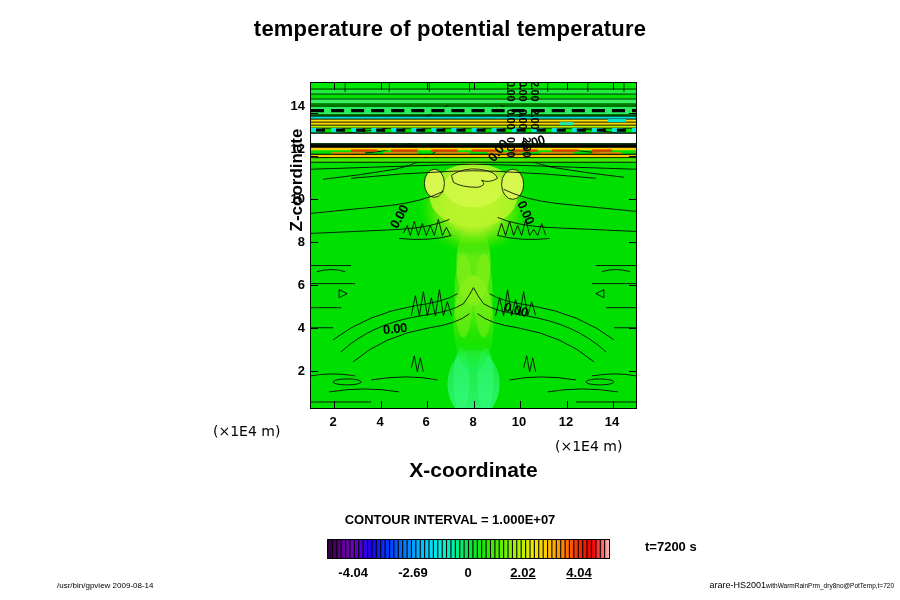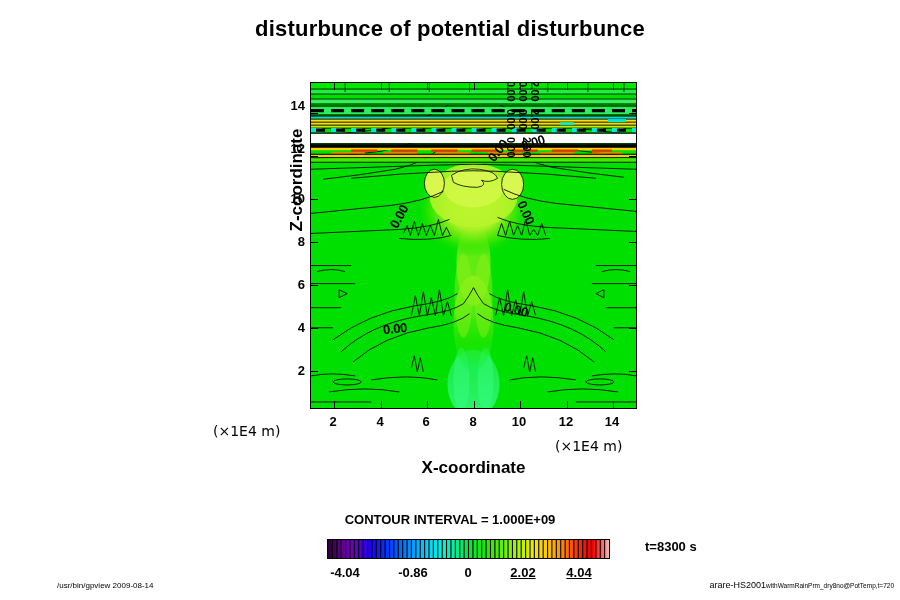--- a/index.html
+++ b/index.html
@@ -29,21 +29,21 @@
   .axlabel{position:absolute;font-size:13px;font-weight:bold;text-align:center;}
   .ylabel-num{position:absolute;font-size:13px;font-weight:bold;text-align:right;width:30px;}
   
   #ytitle{
     position:absolute;left:232px;top:170px;width:130px;
     font-size:17px;font-weight:bold;text-align:center;
     transform:rotate(-90deg);transform-origin:50% 50%;
   }
   #xtitle{
     position:absolute;left:310px;top:458px;width:327px;text-align:center;
-    font-size:17px;font-weight:bold;
+    font-size:21px;font-weight:bold;
   }
   #unit-left{
     position:absolute;left:213px;top:423px;font-size:14px;
     font-family:"DejaVu Sans",sans-serif;white-space:pre;
   }
   #unit-right{
     position:absolute;left:555px;top:438px;font-size:14px;
     font-family:"DejaVu Sans",sans-serif;white-space:pre;
   }
   
@@ -65,21 +65,21 @@
   .cbtick{position:absolute;font-size:13px;font-weight:bold;text-align:center;top:565px;}
   #tstamp{position:absolute;left:645px;top:539px;font-size:13px;font-weight:bold;}
   
   #foot-left{position:absolute;left:57px;top:581px;font-size:8px;}
   #foot-right{position:absolute;right:6px;top:580px;font-size:9px;text-align:right;white-space:nowrap;}
   #foot-right .small{font-size:6.5px;}
 </style>
 </head>
 <body>
 
-<div id="title">disturbunce of potential disturbunce</div>
+<div id="title">temperature of potential temperature</div>
 
 <div id="plot">
 
   <svg id="field" viewBox="0 0 324 324" preserveAspectRatio="none">
     <defs>
 
       <radialGradient id="plumeHead" cx="50%" cy="50%" r="50%">
         <stop offset="0%" stop-color="#ccf83c"></stop>
         <stop offset="45%" stop-color="#a8f024"></stop>
         <stop offset="75%" stop-color="#44e800" stop-opacity="0.75"></stop>
@@ -326,21 +326,21 @@
 <div class="axlabel" style="left:463px;top:414px;width:20px;">8</div>
 <div class="axlabel" style="left:509px;top:414px;width:20px;">10</div>
 <div class="axlabel" style="left:556px;top:414px;width:20px;">12</div>
 <div class="axlabel" style="left:602px;top:414px;width:20px;">14</div>
 
 <div id="ytitle">Z-coordinate</div>
 <div id="xtitle">X-coordinate</div>
 <div id="unit-left">(×1E4 m)</div>
 <div id="unit-right">(×1E4 m)</div>
 
-<div id="cb-title">CONTOUR INTERVAL = 1.000E+09</div>
+<div id="cb-title">CONTOUR INTERVAL = 1.000E+07</div>
 
 <div id="cbar">
   <svg id="cbar-grad" viewBox="0 0 280 17" preserveAspectRatio="none">
     <defs>
       <linearGradient id="rainbow" x1="0" y1="0" x2="1" y2="0">
         <stop offset="0.000" stop-color="#2c0038"></stop>
         <stop offset="0.040" stop-color="#5a0080"></stop>
         <stop offset="0.090" stop-color="#7000c0"></stop>
         <stop offset="0.150" stop-color="#2000f0"></stop>
         <stop offset="0.220" stop-color="#0040ff"></stop>
@@ -424,22 +424,22 @@
       <path d="M253.8,0 L253.8,17"></path>
         <path d="M258.1,0 L258.1,17"></path>
         <path d="M262.5,0 L262.5,17"></path>
       <path d="M266.9,0 L266.9,17"></path>
         <path d="M271.3,0 L271.3,17"></path>
         <path d="M275.6,0 L275.6,17"></path>
     </g>
   </svg>
 </div>
 
-<div class="cbtick" style="left:322px;width:46px;">-4.04</div>
-<div class="cbtick" style="left:390px;width:46px;">-0.86</div>
+<div class="cbtick" style="left:322px;width:46px;text-align:right;">-4.04</div>
+<div class="cbtick" style="left:390px;width:46px;">-2.69</div>
 <div class="cbtick" style="left:445px;width:46px;">0</div>
 <div class="cbtick" style="left:500px;width:46px;text-decoration:underline;">2.02</div>
 <div class="cbtick" style="left:556px;width:46px;text-decoration:underline;">4.04</div>
 
-<div id="tstamp">t=8300 s</div>
+<div id="tstamp">t=7200 s</div>
 
 <div id="foot-left">/usr/bin/gpview 2009-08-14</div>
 <div id="foot-right"><span>arare-HS2001</span><span class="small">withWarmRainPrm_dry8no@PotTemp,t=720</span></div>
 
 </body></html>

